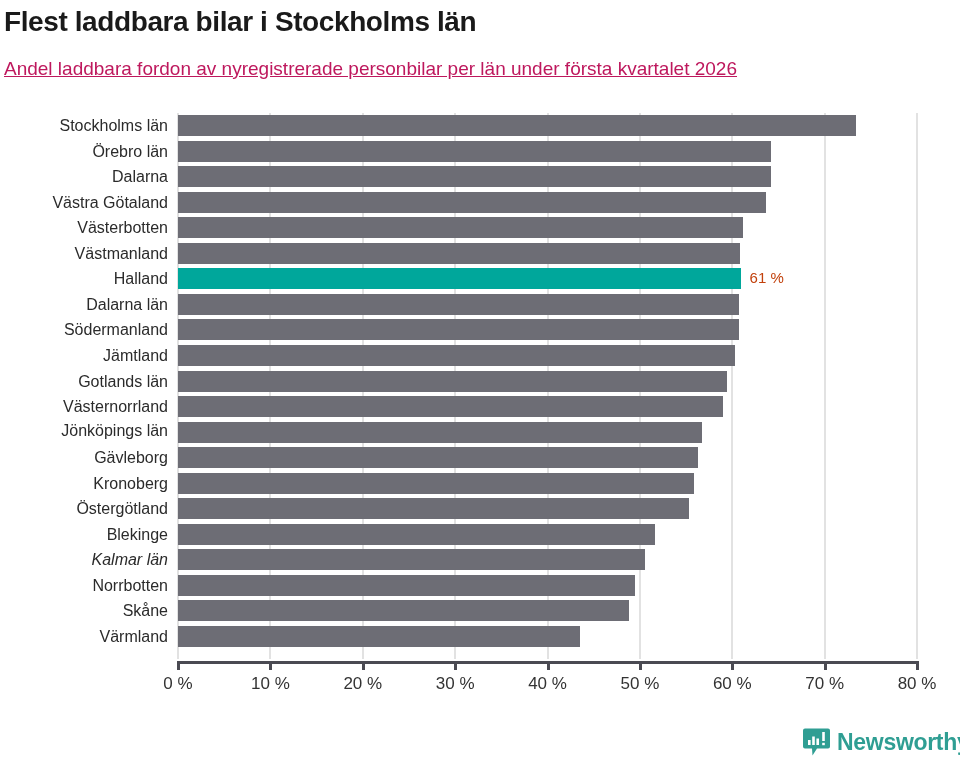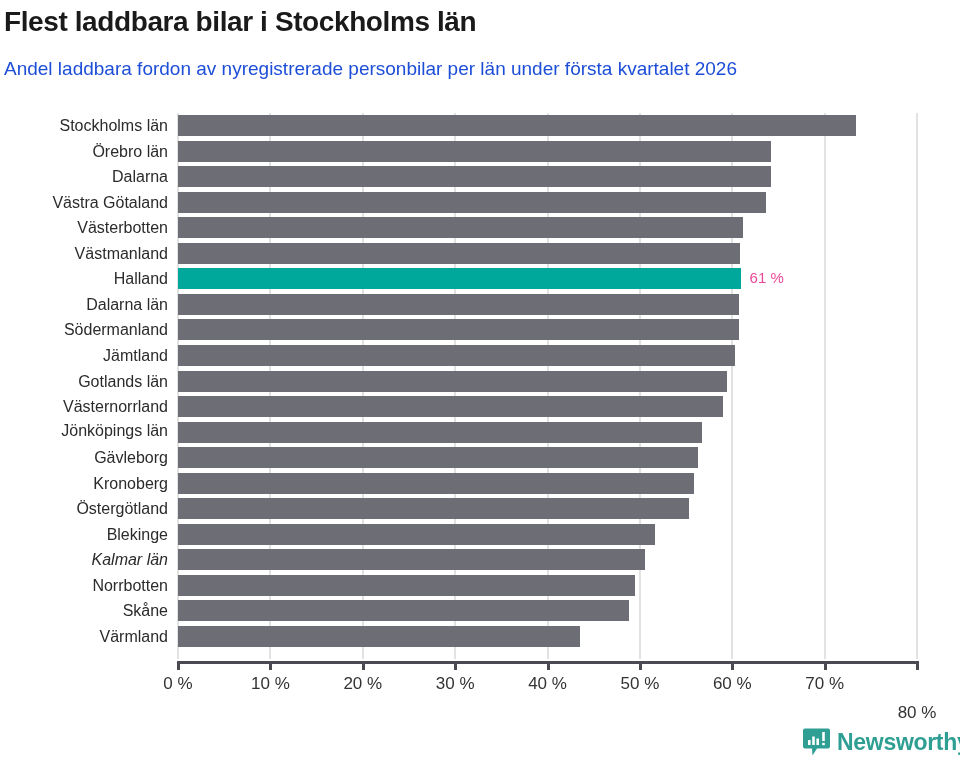--- a/index.html
+++ b/index.html
@@ -21,22 +21,23 @@
     font-weight: bold;
     letter-spacing: -0.4px;
     color: #1a1a1a;
     white-space: nowrap;
   }
   .chart-subtitle {
     position: absolute;
     left: 4px; top: 58px;
     font-size: 19px;
     font-weight: normal;
-    color: #1d4ed8;
-    white-space: nowrap;
+    color: #be185d;
+    white-space: nowrap;
+    text-decoration: underline;
   }
 
   
   #plot {
     position: absolute;
     left: 178px;
     top: 113px;
     width: 739px;   
     height: 546px;
   }
@@ -58,21 +59,21 @@
     position: absolute;
     left: 0; top: 0;
     height: 21px;
     background: #6d6d75;
   }
   .bar.highlight { background: #00a79b; }
   .bar-value {
     position: absolute;
     top: 1px;
     font-size: 15px;
-    color: #ec4899;
+    color: #c2410c;
     white-space: nowrap;
   }
 
   .axis-line {
     position: absolute;
     left: 178px;
     top: 661px;
     width: 740px;
     height: 3px;
     background: #4a4a52;
@@ -247,21 +248,21 @@
       <div class="tick-label" style="left: 455.125px;">30 %</div>
       <div class="tick" style="left: 546.5px;"></div>
       <div class="tick-label" style="left: 547.5px;">40 %</div>
       <div class="tick" style="left: 638.875px;"></div>
       <div class="tick-label" style="left: 639.875px;">50 %</div>
       <div class="tick" style="left: 731.25px;"></div>
       <div class="tick-label" style="left: 732.25px;">60 %</div>
       <div class="tick" style="left: 823.625px;"></div>
       <div class="tick-label" style="left: 824.625px;">70 %</div>
       <div class="tick" style="left: 916px;"></div>
-      <div class="tick-label" style="left: 917px; margin-top: 29px;">80 %</div>
+      <div class="tick-label" style="left: 917px;">80 %</div>
     </div>
 
   <div id="logo">
     <svg class="mark" viewBox="0 0 27 29">
       <path d="M2 0.5 H25 A2 2 0 0 1 27 2.5 V18.5 A2 2 0 0 1 25 20.5 H14 L9.5 27.5 L9 20.5 H2 A2 2 0 0 1 0 18.5 V2.5 A2 2 0 0 1 2 0.5 Z" fill="#2f9e93"></path>
       <rect x="5" y="12" width="2.6" height="5" fill="#ffffff"></rect>
       <rect x="9.2" y="8.5" width="2.6" height="8.5" fill="#ffffff"></rect>
       <rect x="13.4" y="10.5" width="2.6" height="6.5" fill="#ffffff"></rect>
       <rect x="19.2" y="4" width="2.6" height="9" fill="#ffffff"></rect>
       <rect x="19.2" y="14.8" width="2.6" height="2.4" fill="#ffffff"></rect>

